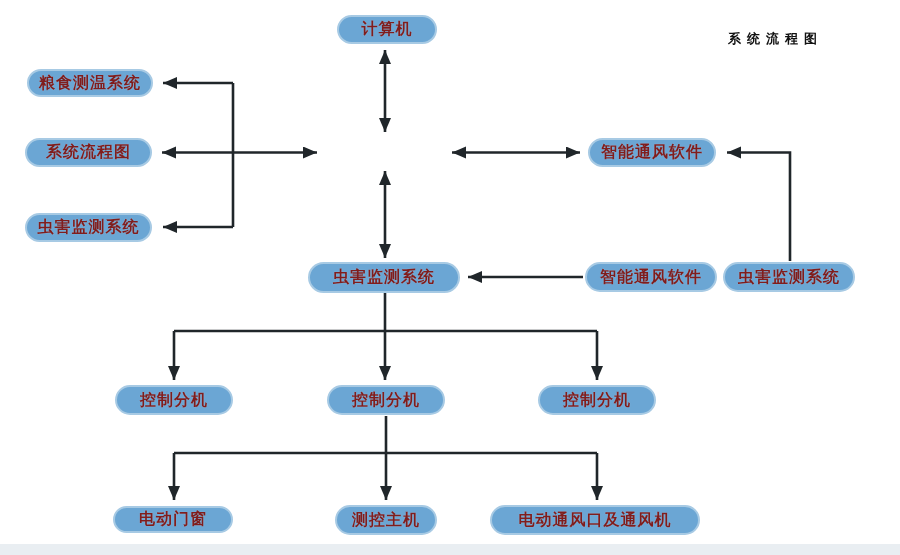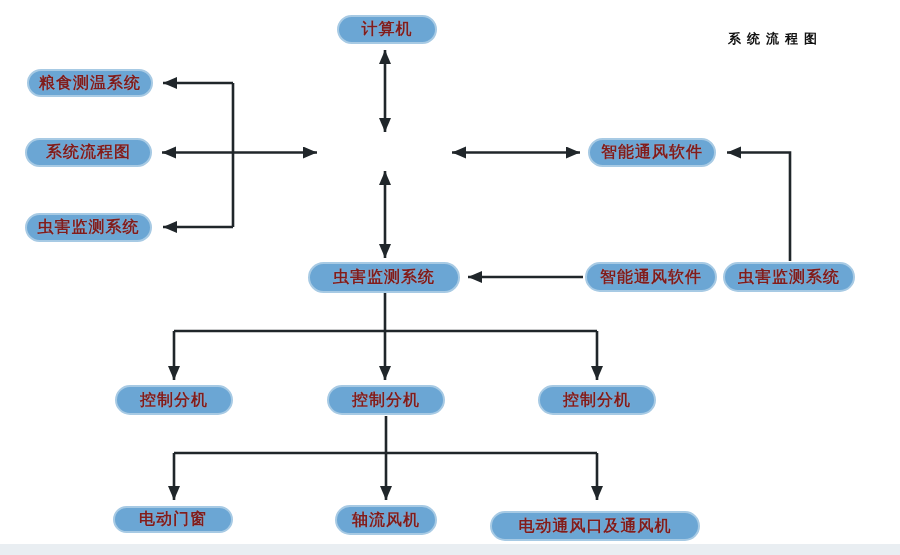--- a/index.html
+++ b/index.html
@@ -127,18 +127,18 @@
   <div class="node" style="left:723px; top:262px; width:132px; height:30px;">虫害监测系统</div>
 
   <div class="node" style="left:115px; top:385px; width:118px; height:30px;">控制分机</div>
 
   <div class="node" style="left:327px; top:385px; width:118px; height:30px;">控制分机</div>
 
   <div class="node" style="left:538px; top:385px; width:118px; height:30px;">控制分机</div>
 
   <div class="node" style="left:113px; top:506px; width:120px; height:27px;font-family:Liberation Mono, monospace;">电动门窗</div>
 
-  <div class="node" style="left:335px; top:505px; width:102px; height:30px;">轴流风机</div>
+  <div class="node" style="left:335px; top:505px; width:102px; height:30px;">测控主机</div>
 
-  <div class="node" style="left:490px; top:505px; width:210px; height:30px;margin-top:6px;">电动通风口及通风机</div>
+  <div class="node" style="left:490px; top:505px; width:210px; height:30px;">电动通风口及通风机</div>
 
   <div class="bottom-strip"></div>
 </div>
 
 </body></html>

